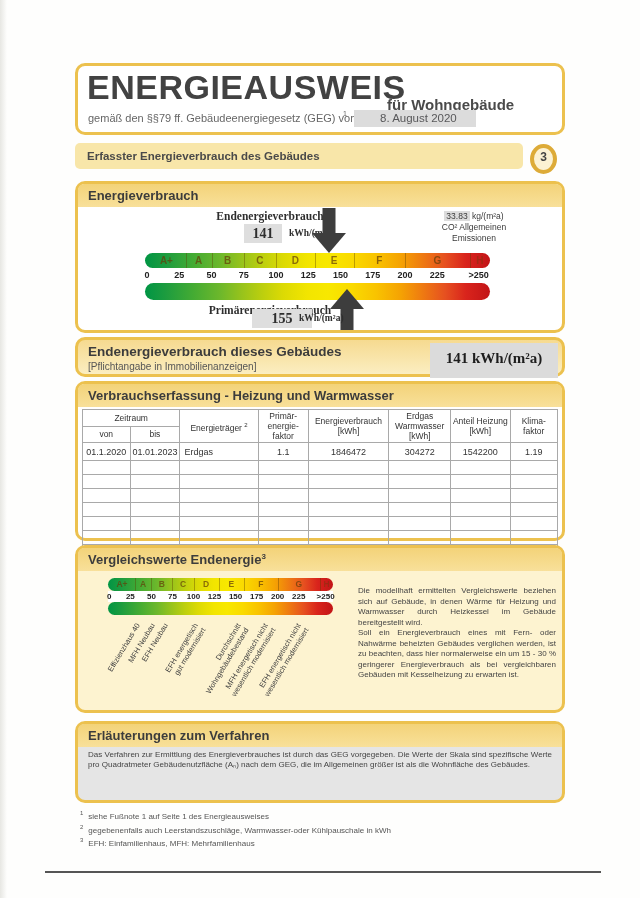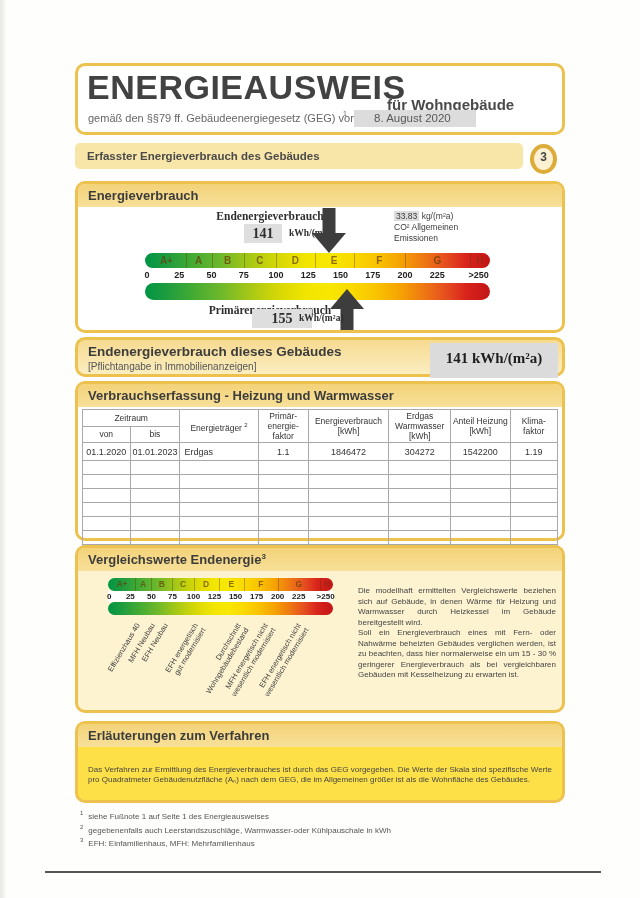--- a/index.html
+++ b/index.html
@@ -13,38 +13,38 @@
           border-radius:6px 6px 0 0; font-weight:bold; font-size:13px; padding:4px 0 0 10px; color:#3c3c3c; }
 
   
   #title-box { left:75px; top:63px; width:490px; height:72px; }
   #main-title { position:absolute; left:9px; top:2px; font-size:34px; line-height:38px; font-weight:bold;
           letter-spacing:0.5px; color:#424242; }
   #title-suffix { position:absolute; left:309px; top:30px; font-size:15px; font-weight:bold; color:#4a4a4a; }
   #subtitle { position:absolute; left:10px; top:46px; font-size:11px; color:#666; }
   #subtitle-sup { position:absolute; left:265px; top:44px; font-size:7px; color:#666; }
   #law-date-box { position:absolute; left:276px; top:44px; width:122px; height:17px; background:#dcdcdc;
-          font-size:11.5px; color:#58585a; padding:2px 0 0 20px; box-sizing:border-box; }
+          font-size:11.5px; color:#58585a; padding:2px 0 0 26px; box-sizing:border-box; }
 
   
   #section-bar { position:absolute; left:75px; top:143px; width:448px; height:26px; background:#f8e6a9;
           border-radius:5px; font-size:11.5px; font-weight:bold; color:#4a4a4a; padding:7px 0 0 12px; box-sizing:border-box; }
   #page-badge { position:absolute; left:530px; top:144px; width:19px; height:19px; border:4px solid #ddab38;
           border-radius:50%; background:#fcf2d3; text-align:center; font-size:12px; font-weight:bold;
           color:#444; padding-top:3px; box-sizing:content-box; line-height:13px; }
 
   
   #ev-box { left:75px; top:181px; width:490px; height:152px; }
   .ev-body { position:relative; height:123px; }
   .serif-label { position:absolute; font-family:"Liberation Serif", serif; font-weight:bold; font-size:11.5px;
           color:#2e2e2e; width:170px; text-align:center; }
   .value-chip { position:absolute; background:#dedede; font-family:"Liberation Serif", serif; font-weight:bold;
           font-size:14px; color:#2e2e2e; text-align:center; padding-top:2px; box-sizing:border-box; }
   .unit-label { position:absolute; font-family:"Liberation Serif", serif; font-weight:bold; font-size:9.5px; color:#2e2e2e; }
-  #co2-block { position:absolute; right:8px; top:4px; width:160px; text-align:left; font-size:8.5px;
+  #co2-block { position:absolute; right:8px; top:4px; width:160px; text-align:center; font-size:8.5px;
           line-height:11px; color:#3a3a3a; }
   #co2-value { background:#dcdcdc; padding:0 2px; }
 
   
   .scale { position:absolute; }
   .scale .letters { position:relative; width:100%;
           background:linear-gradient(90deg,#009544 0%,#1d9c3f 6%,#44ab33 14%,#6eb82b 22%,#97c31c 28%,#bccf0e 34%,#dcda04 40%,#f2e500 47%,#f8e800 53%,#fada00 60%,#f9c300 67%,#f5a303 74%,#ef7d10 80%,#e65020 87%,#d9241c 93%,#c21417 100%); }
   .scale .numbers { position:relative; width:100%; background:#fff; }
   .scale .band { position:relative; width:100%;
           background:linear-gradient(90deg,#009544 0%,#1d9c3f 6%,#44ab33 14%,#6eb82b 22%,#97c31c 28%,#bccf0e 34%,#dcda04 40%,#f2e500 47%,#f8e800 53%,#fada00 60%,#f9c300 67%,#f5a303 74%,#ef7d10 80%,#e65020 87%,#d9241c 93%,#c21417 100%); }
@@ -97,22 +97,22 @@
   
   #vg-box { left:75px; top:545px; width:490px; height:168px; background:#fdf3d0; }
   #vg-title-sup { font-size:8px; }
   .rot-label { position:absolute; width:110px; text-align:right; font-size:7.5px; line-height:8.5px;
           color:#3f3f3f; white-space:pre; transform:rotate(-59deg); transform-origin:100% 0; }
   #vg-text { position:absolute; left:280px; top:38px; width:198px; font-size:8px; line-height:10.5px;
           text-align:justify; color:#444; }
   #vg-text p { margin:0; }
 
   
-  #er-box { left:75px; top:721px; width:490px; height:82px; background:#fde047; }
-  #er-body { padding:3px 10px 0 10px; font-size:8px; line-height:10px; text-align:justify; color:#444;margin-top:15px; }
+  #er-box { left:75px; top:721px; width:490px; height:82px; background:#e5e5e5; }
+  #er-body { padding:3px 10px 0 10px; font-size:8px; line-height:10px; text-align:justify; color:#444; }
   #er-body p { margin:0; }
 
   
   #footnotes { position:absolute; left:80px; top:808px; font-size:8px; color:#555; line-height:11px; }
   #footnotes sup { font-size:6px; margin-right:5px; }
   #bottom-rule { position:absolute; left:45px; top:871px; width:556px; height:2px; background:#555; }
 </style>
 </head>
 <body>
 

